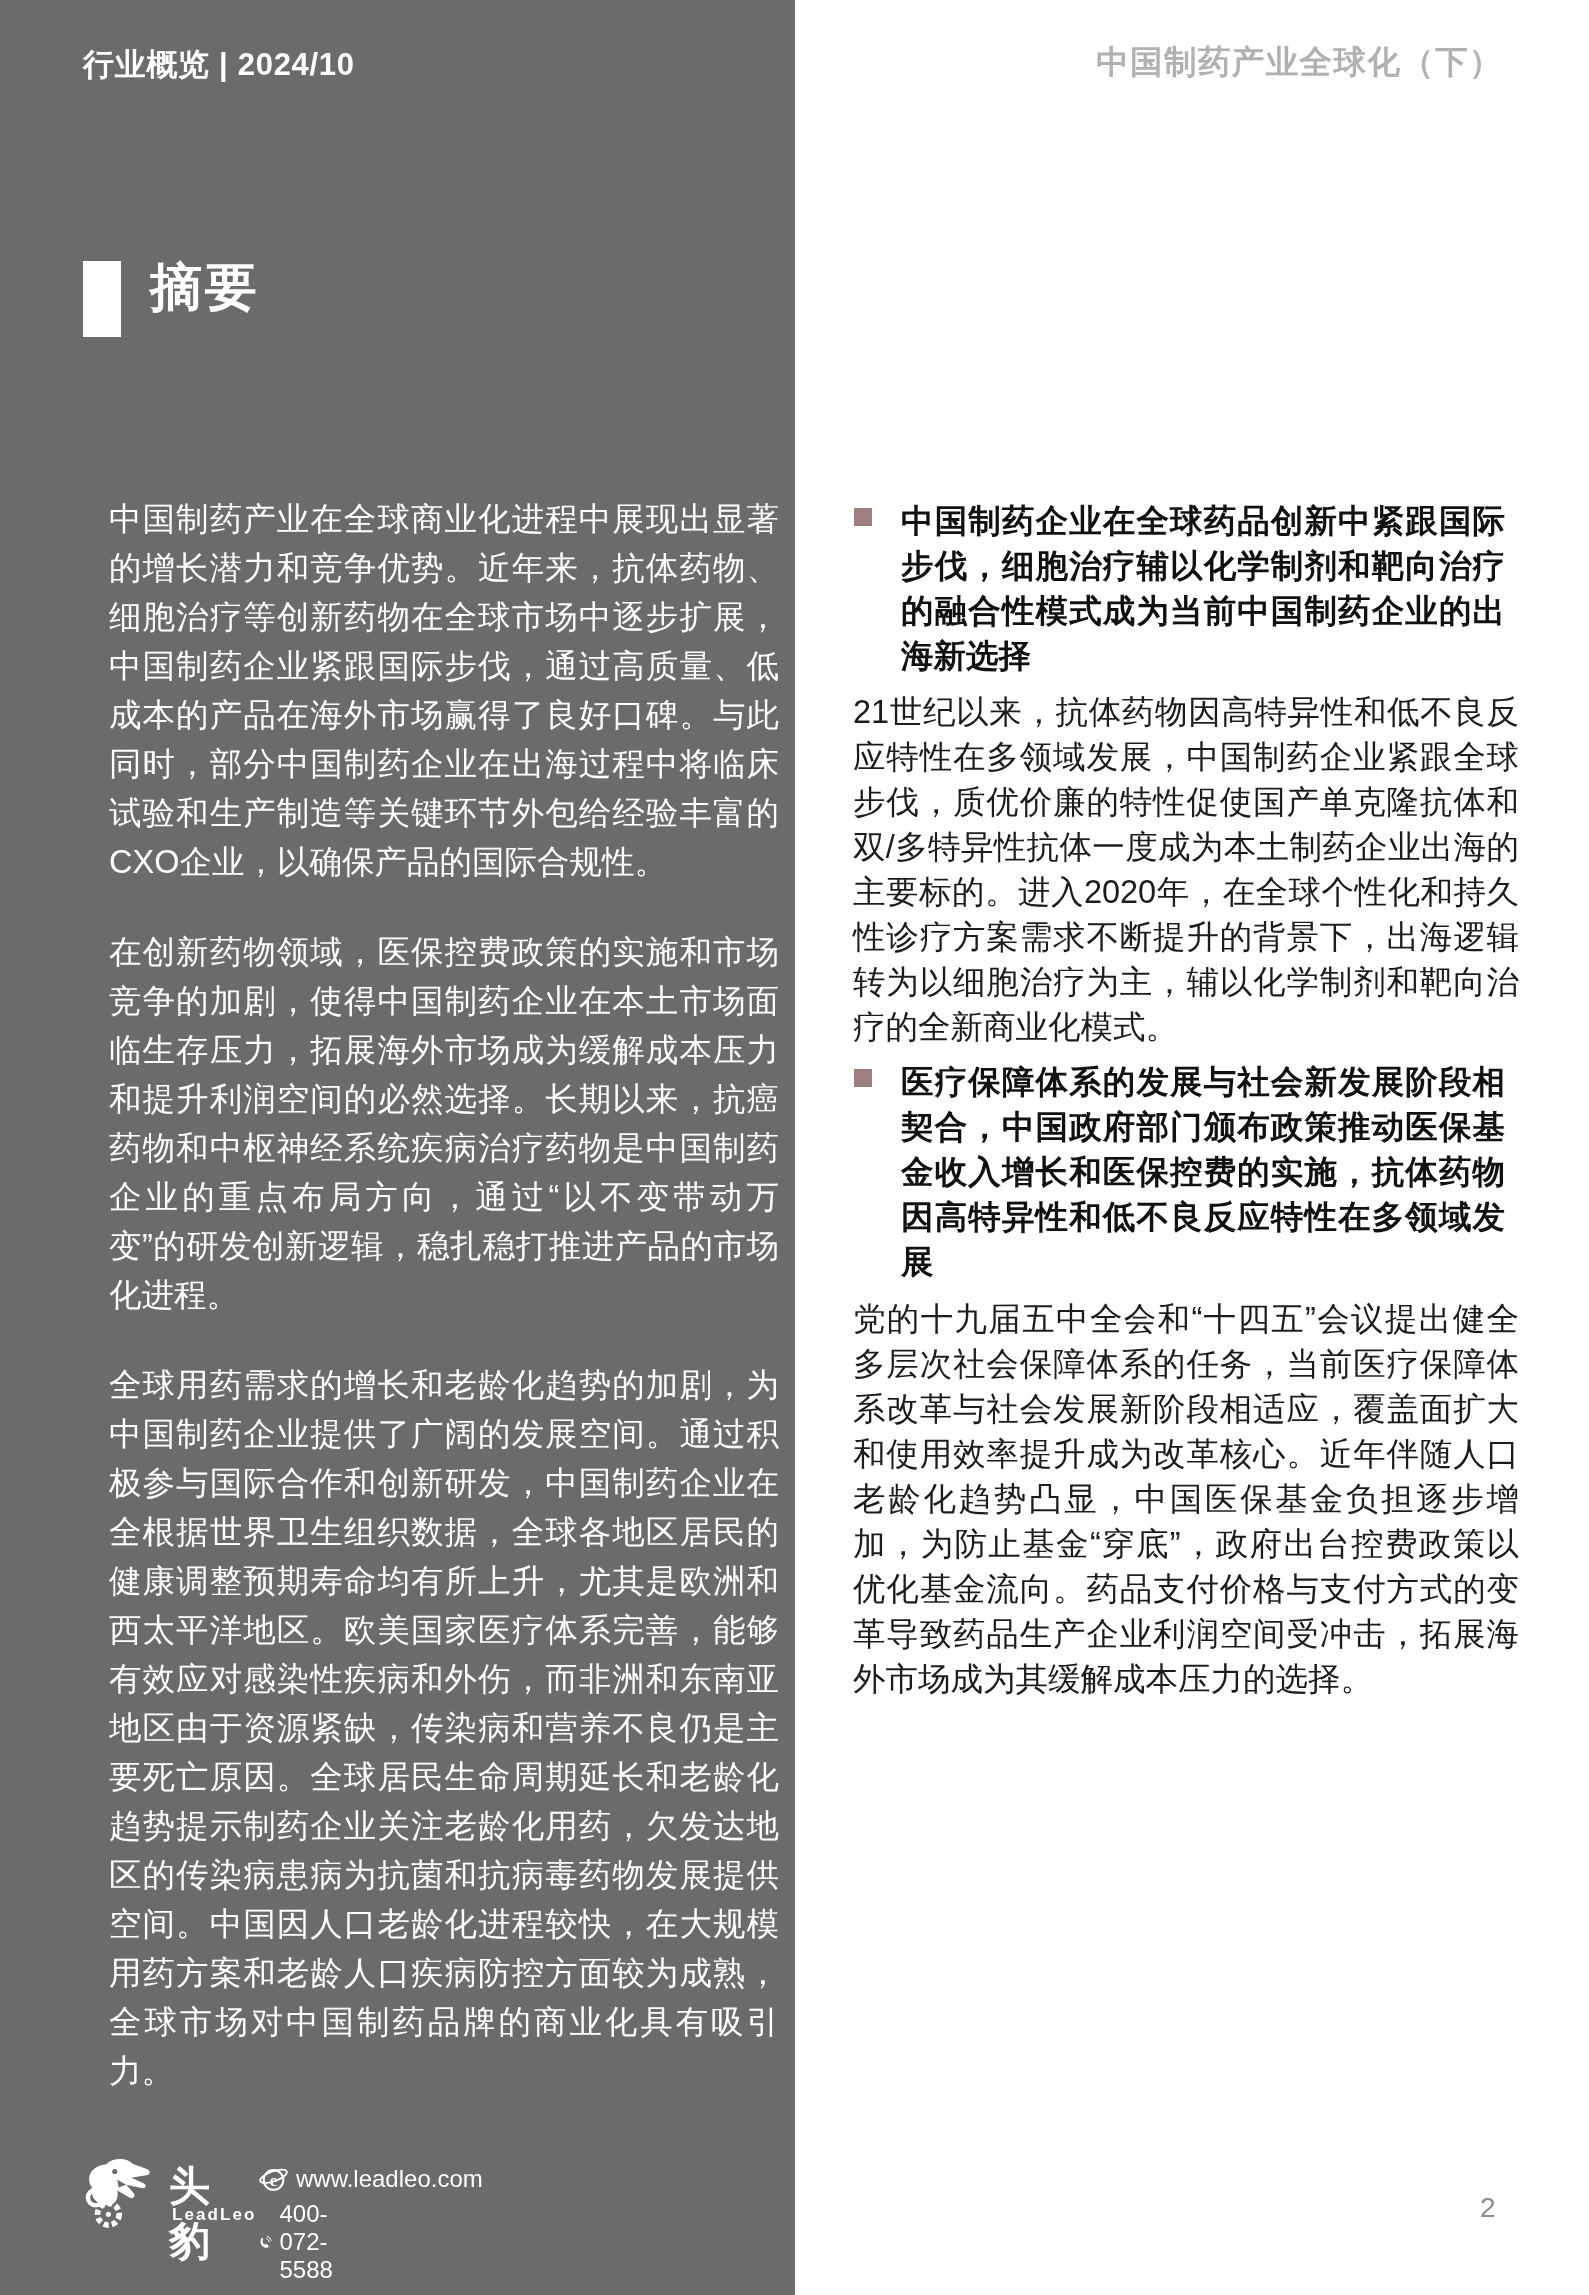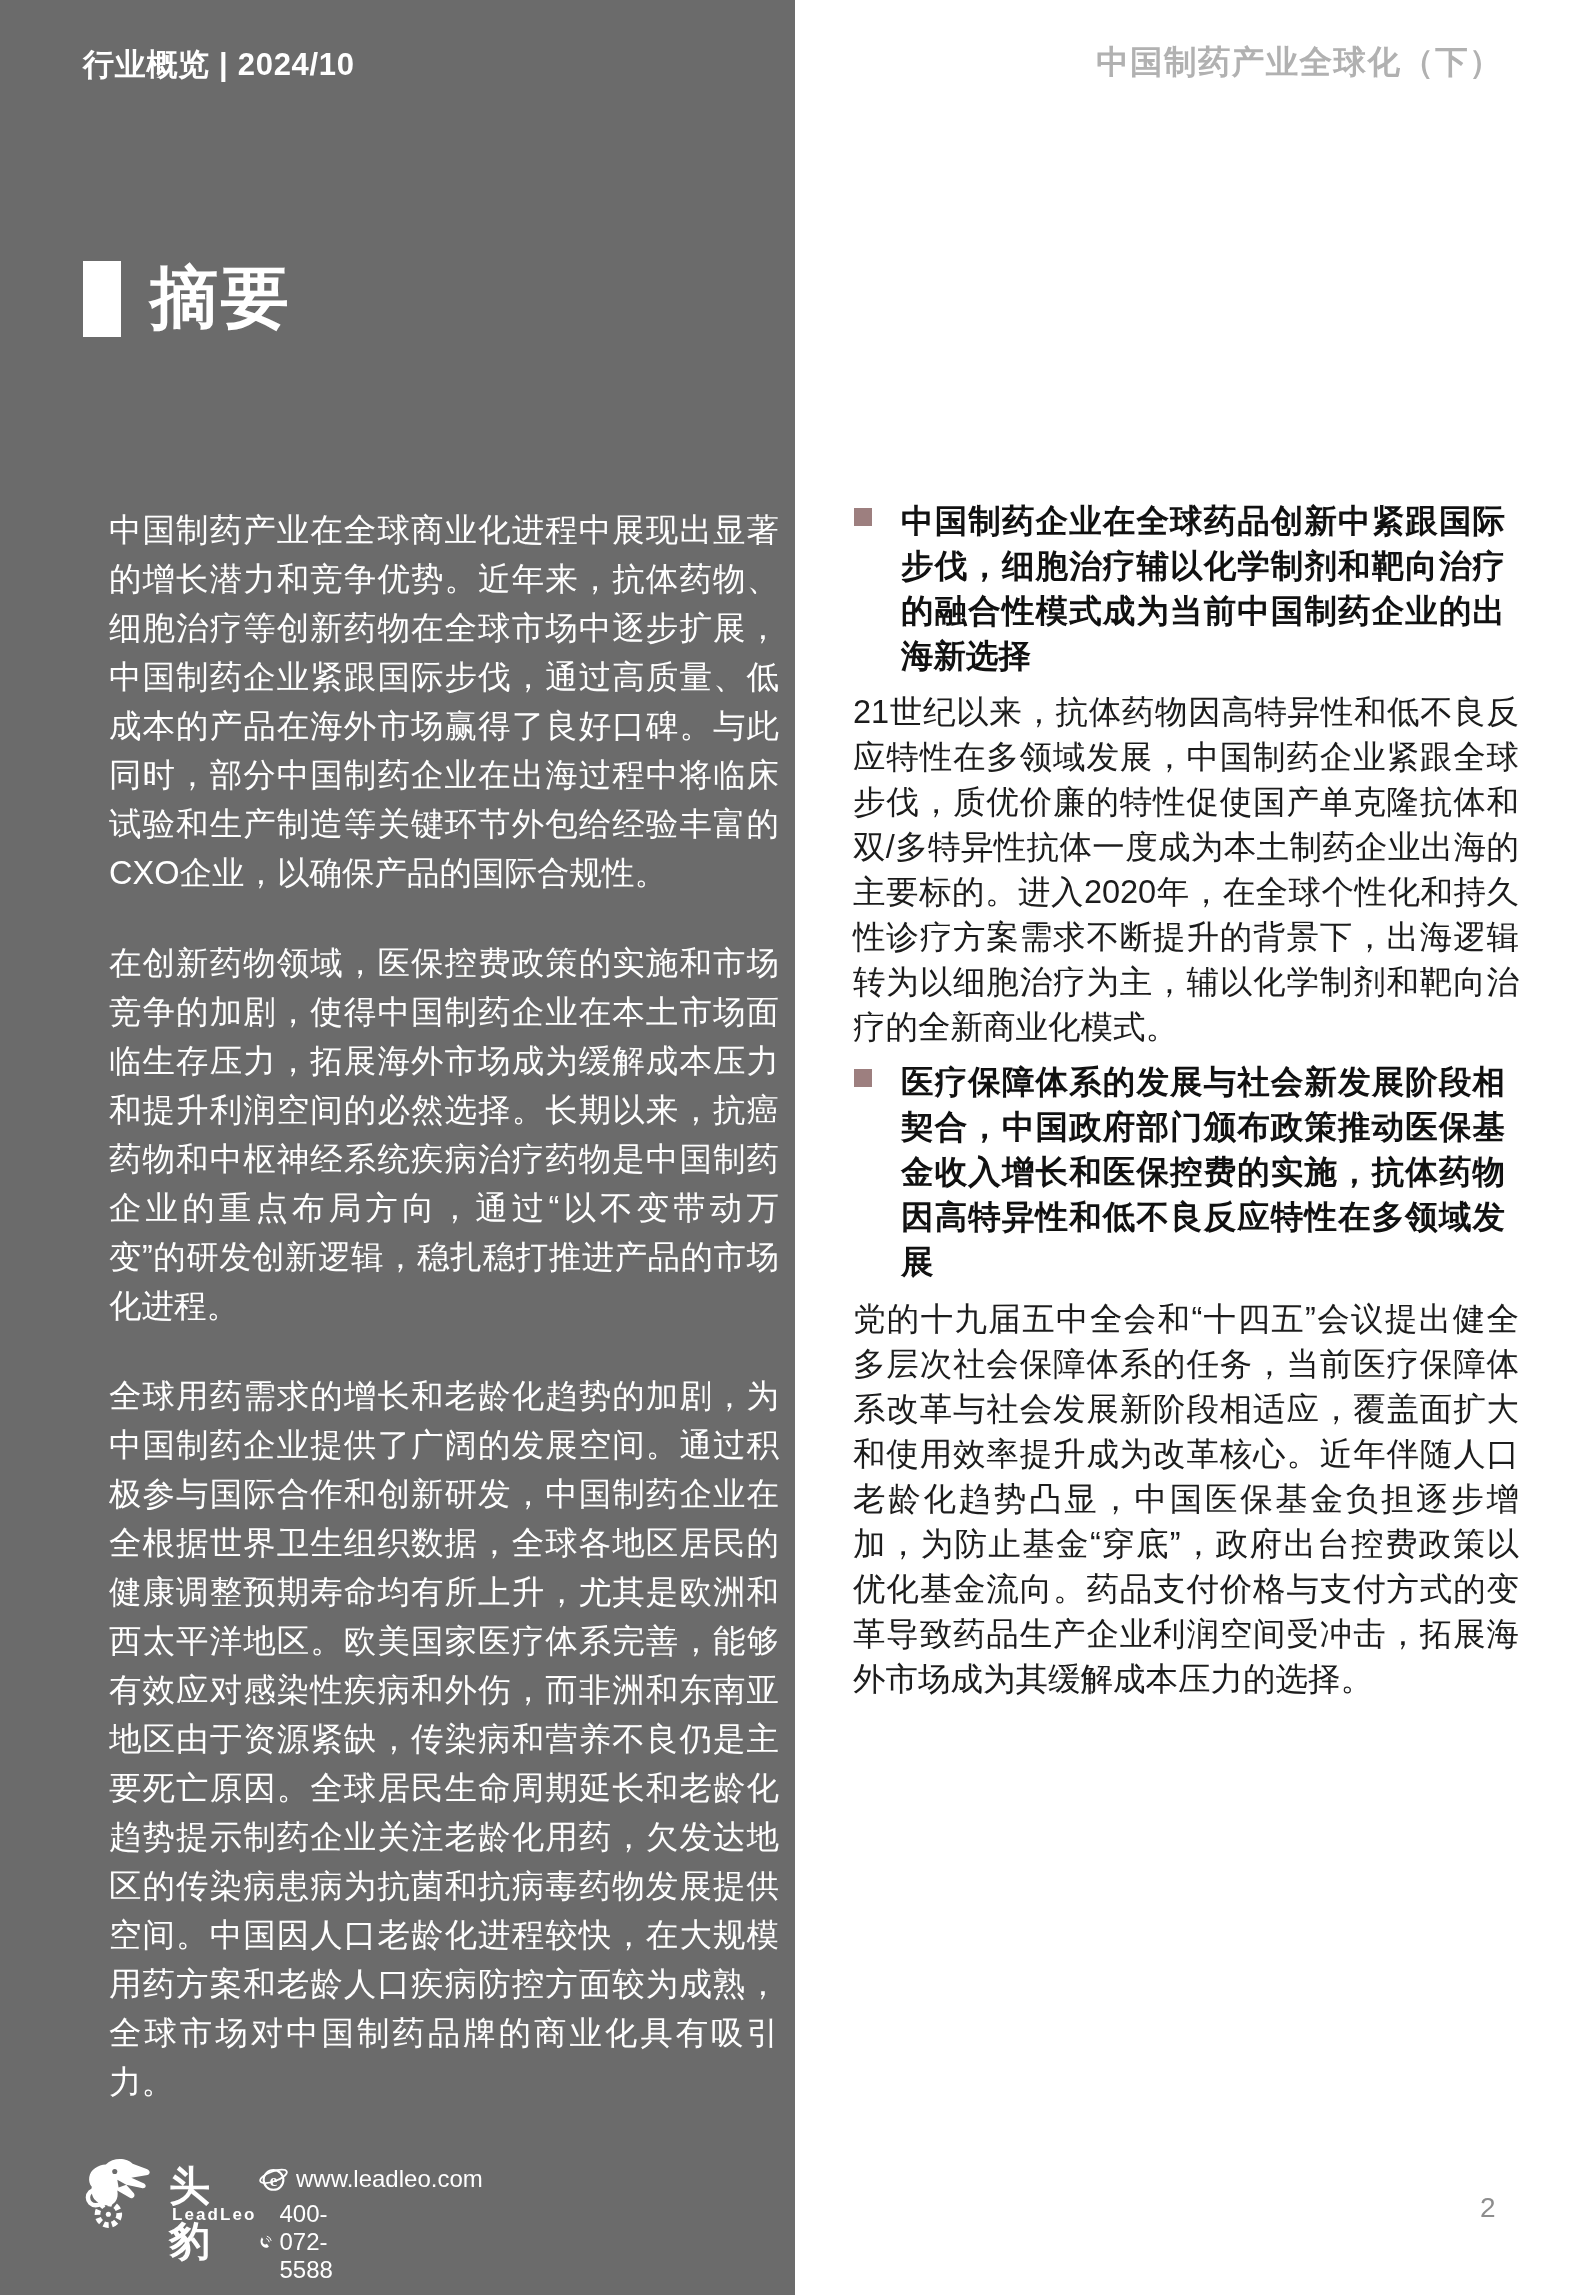--- a/index.html
+++ b/index.html
@@ -17,27 +17,27 @@
   }
   .header-right{
     position:absolute;right:86px;top:41px;
     font-size:32.5px;font-weight:bold;color:#b1b1b1;letter-spacing:1.4px;
   }
   .abstract-bar{
     position:absolute;left:83px;top:261px;width:38px;height:76px;background:#ffffff;
   }
   .abstract-title{
     position:absolute;left:150px;top:253px;
-    font-size:68px;font-weight:bold;color:#ffffff;letter-spacing:2.8px;
+    font-size:52px;font-weight:bold;color:#ffffff;letter-spacing:2.8px;
   }
   .left-col{
     position:absolute;left:109px;top:494px;width:670px;
     color:#ffffff;font-size:32.5px;line-height:49px;text-align:justify;
   }
-  .left-col p{margin:12px 0 41px 0;}
+  .left-col p{margin:1px 0 41px 0;}
   .right-col{
     position:absolute;left:853px;top:499px;width:667px;
   }
   .section{margin-bottom:10px;}
   .sec-head{display:flex;align-items:flex-start;}
   .bullet-square{
     flex:none;width:18.4px;height:18.4px;background:#9d7f7f;margin:8.5px 0 0 0.7px;
   }
   .sec-head-text{
     margin-left:29px;width:604px;

